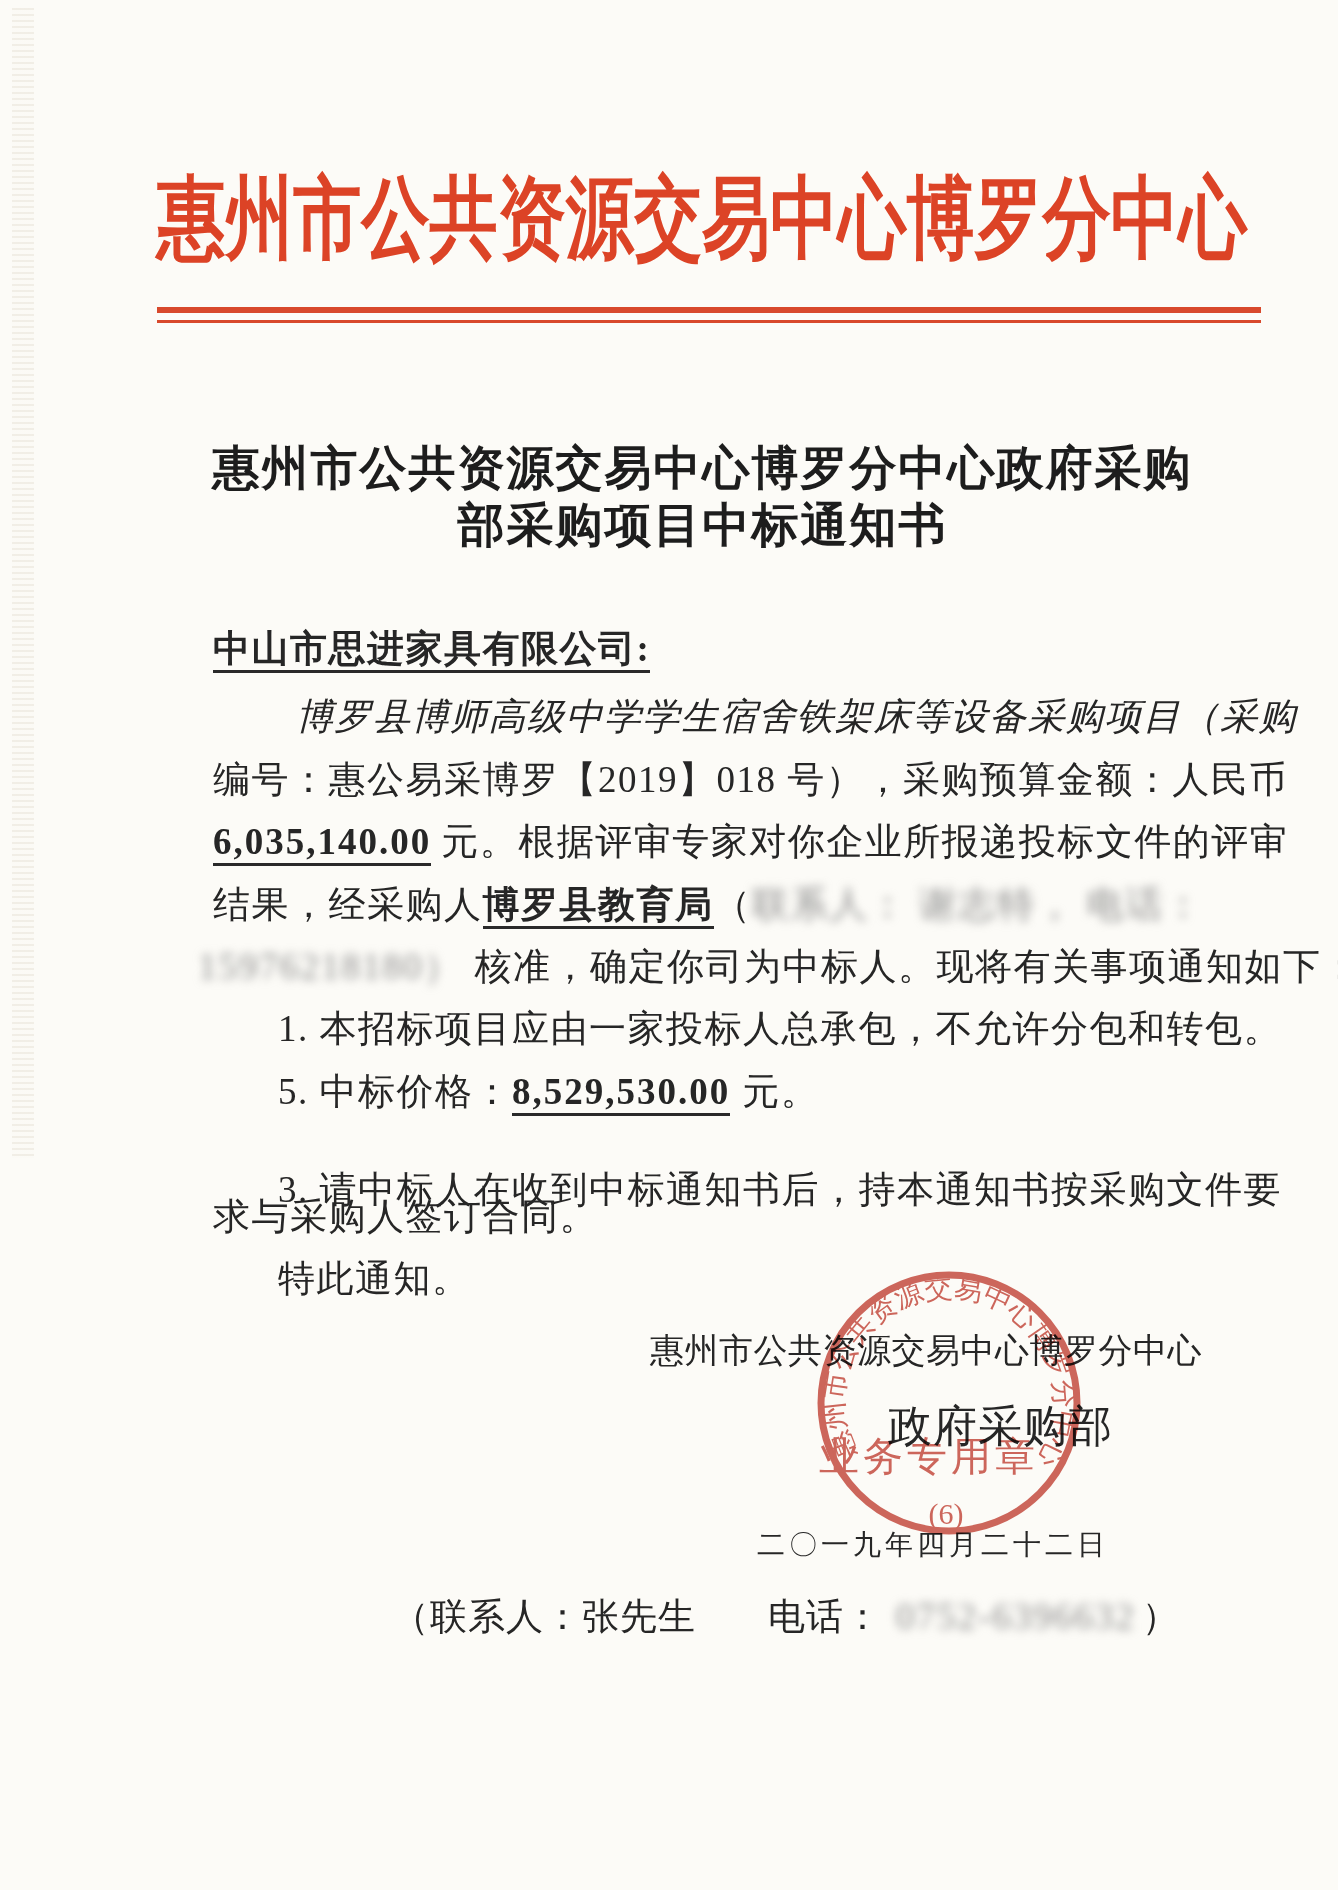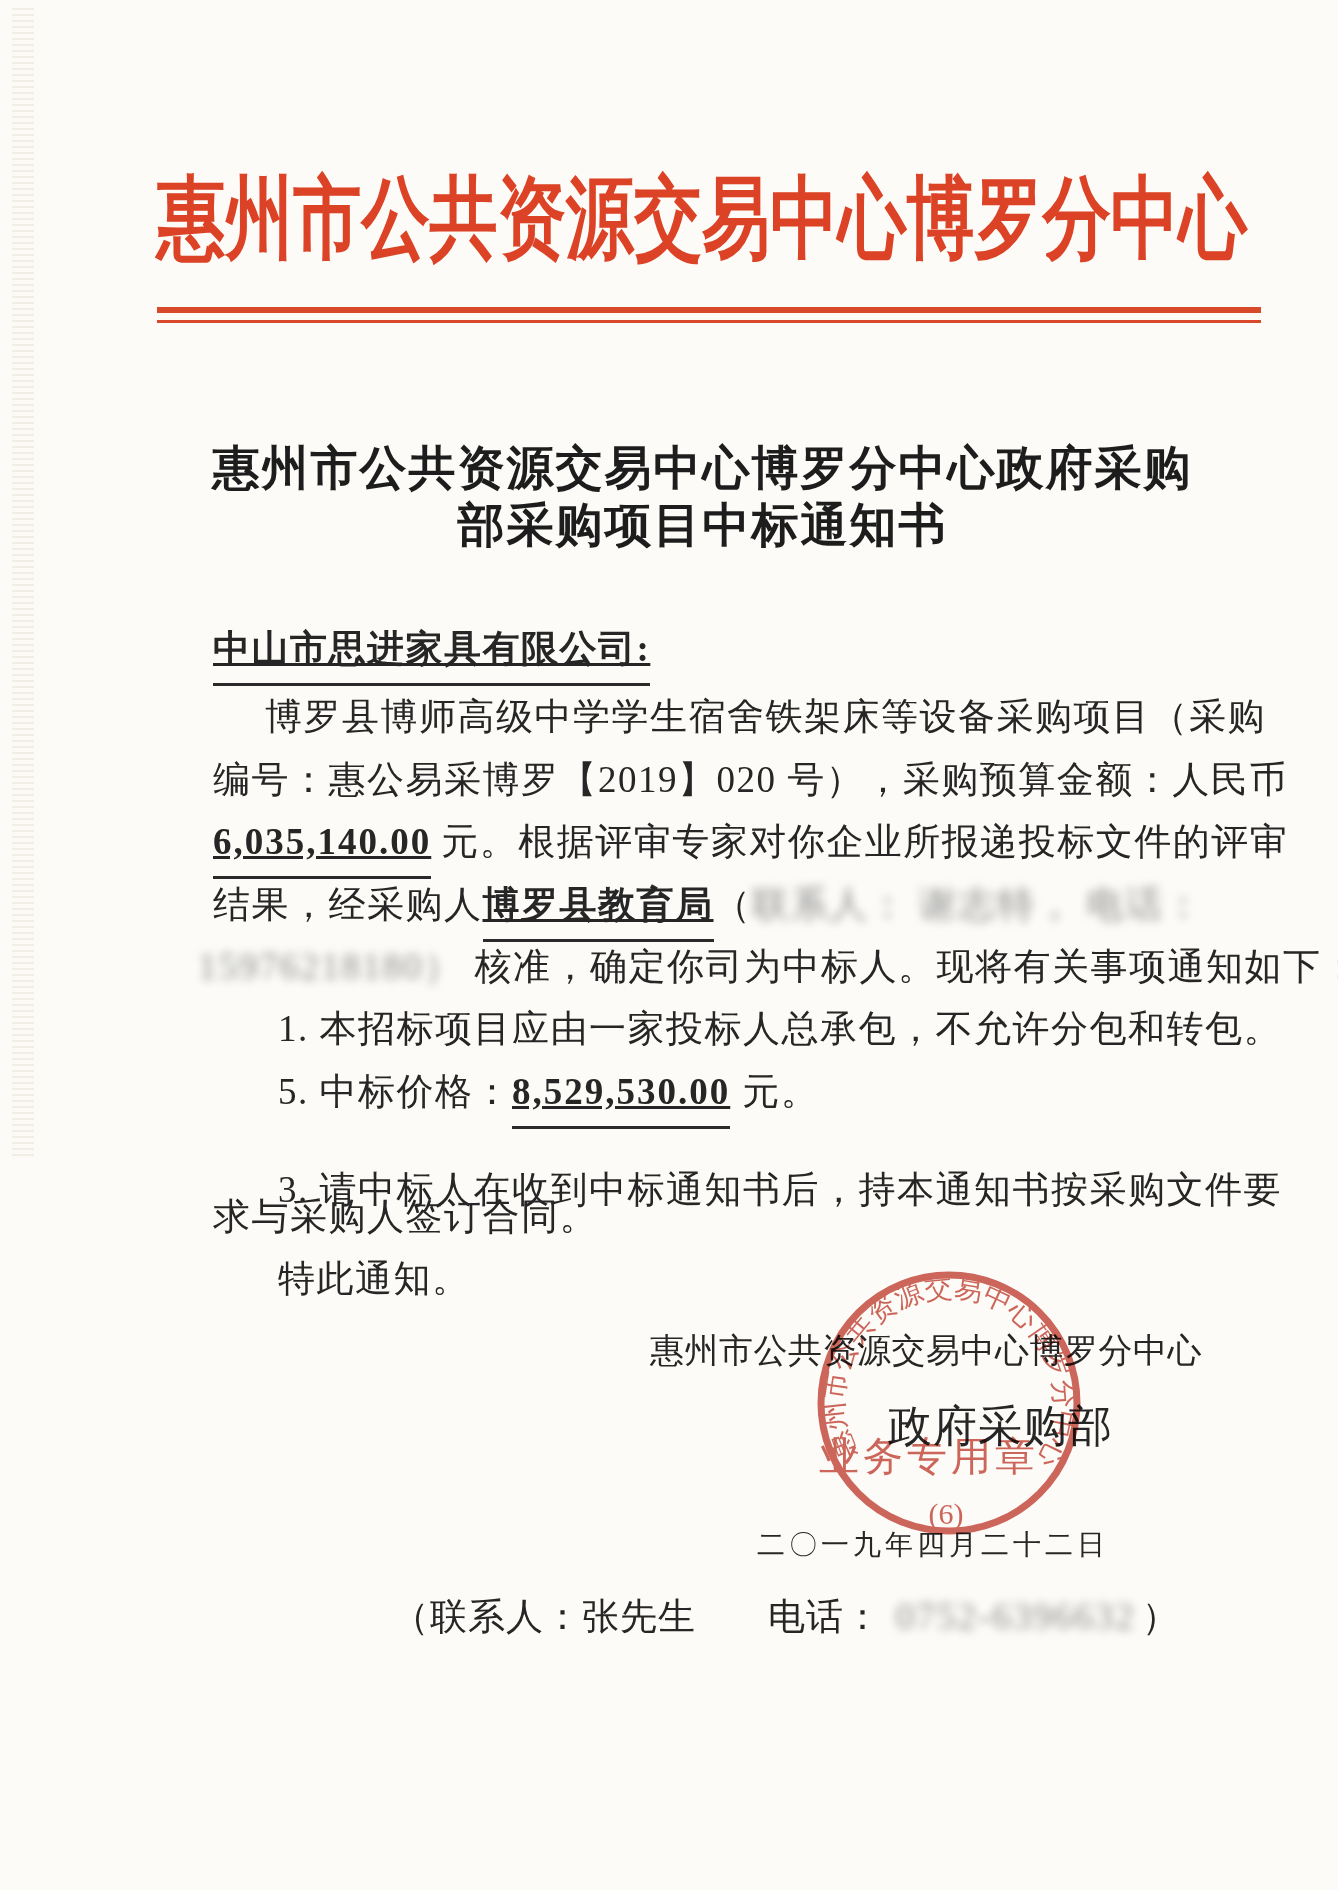--- a/index.html
+++ b/index.html
@@ -27,21 +27,21 @@
     letter-spacing:0;
   }
   .rule-thick{position:absolute;left:157px;top:307px;width:1104px;height:6px;background:#d8492c;}
   .rule-thin{position:absolute;left:157px;top:320px;width:1104px;height:3px;background:#d8492c;}
   
   .doc-title{position:absolute;left:0;top:440px;width:1405px;text-align:center;
     font-size:47px;font-weight:bold;color:#1d1d1d;letter-spacing:2px;line-height:57px;}
   
   .bline{position:absolute;font-size:37px;letter-spacing:1.5px;line-height:46px;white-space:nowrap;color:#262626;}
   .b{font-weight:bold;}
-  .u{border-bottom:3px solid #2a2a2a;padding-bottom:14px;text-decoration:underline;}
+  .u{border-bottom:3px solid #2a2a2a;padding-bottom:1px;}
   .amount{font-weight:bold;letter-spacing:2px;text-align:right;}
   .redact{filter:blur(5px);color:#8d8d8d;letter-spacing:2px;}
   .gap-l{margin-left:12px;}
   .gap-r{margin-right:10px;}
   
   .sig{position:absolute;white-space:nowrap;color:#262626;}
   
   .footer-line{position:absolute;left:392px;top:1592px;font-size:37px;letter-spacing:1px;white-space:nowrap;color:#262626;}
   .footer-line .phone-label{margin-left:72px;}
   .footer-line .redact{margin-left:14px;margin-right:6px;}
@@ -61,23 +61,23 @@
 
   <div class="doc-title">
     <div>惠州市公共资源交易中心博罗分中心政府采购</div>
     <div>部采购项目中标通知书</div>
   </div>
 
   <div class="bline" style="left:213px;top:626px;">
     <span class="b u">中山市思进家具有限公司:</span>
   </div>
 
-  <div class="bline" style="left:265px;top:694px;">博罗县博师高级中学学生宿舍铁架床等设备采购项目（采购</div>
+  <div class="bline" style="left:296px;top:694px;font-style:italic;">博罗县博师高级中学学生宿舍铁架床等设备采购项目（采购</div>
 
-  <div class="bline" style="left:213px;top:757px;">编号：惠公易采博罗【2019】020 号），采购预算金额：人民币</div>
+  <div class="bline" style="left:213px;top:757px;">编号：惠公易采博罗【2019】018 号），采购预算金额：人民币</div>
 
   <div class="bline" style="left:213px;top:819px;">
     <span class="amount u gap-r">6,035,140.00</span><span>元。根据评审专家对你企业所报递投标文件的评审</span>
   </div>
 
   <div class="bline" style="left:213px;top:882px;">
     <span>结果，经采购人</span><span class="b u">博罗县教育局</span><span>（</span><span class="redact">联系人： 谢志特， 电话：</span>
   </div>
 
   <div class="bline" style="left:198px;top:944px;">

